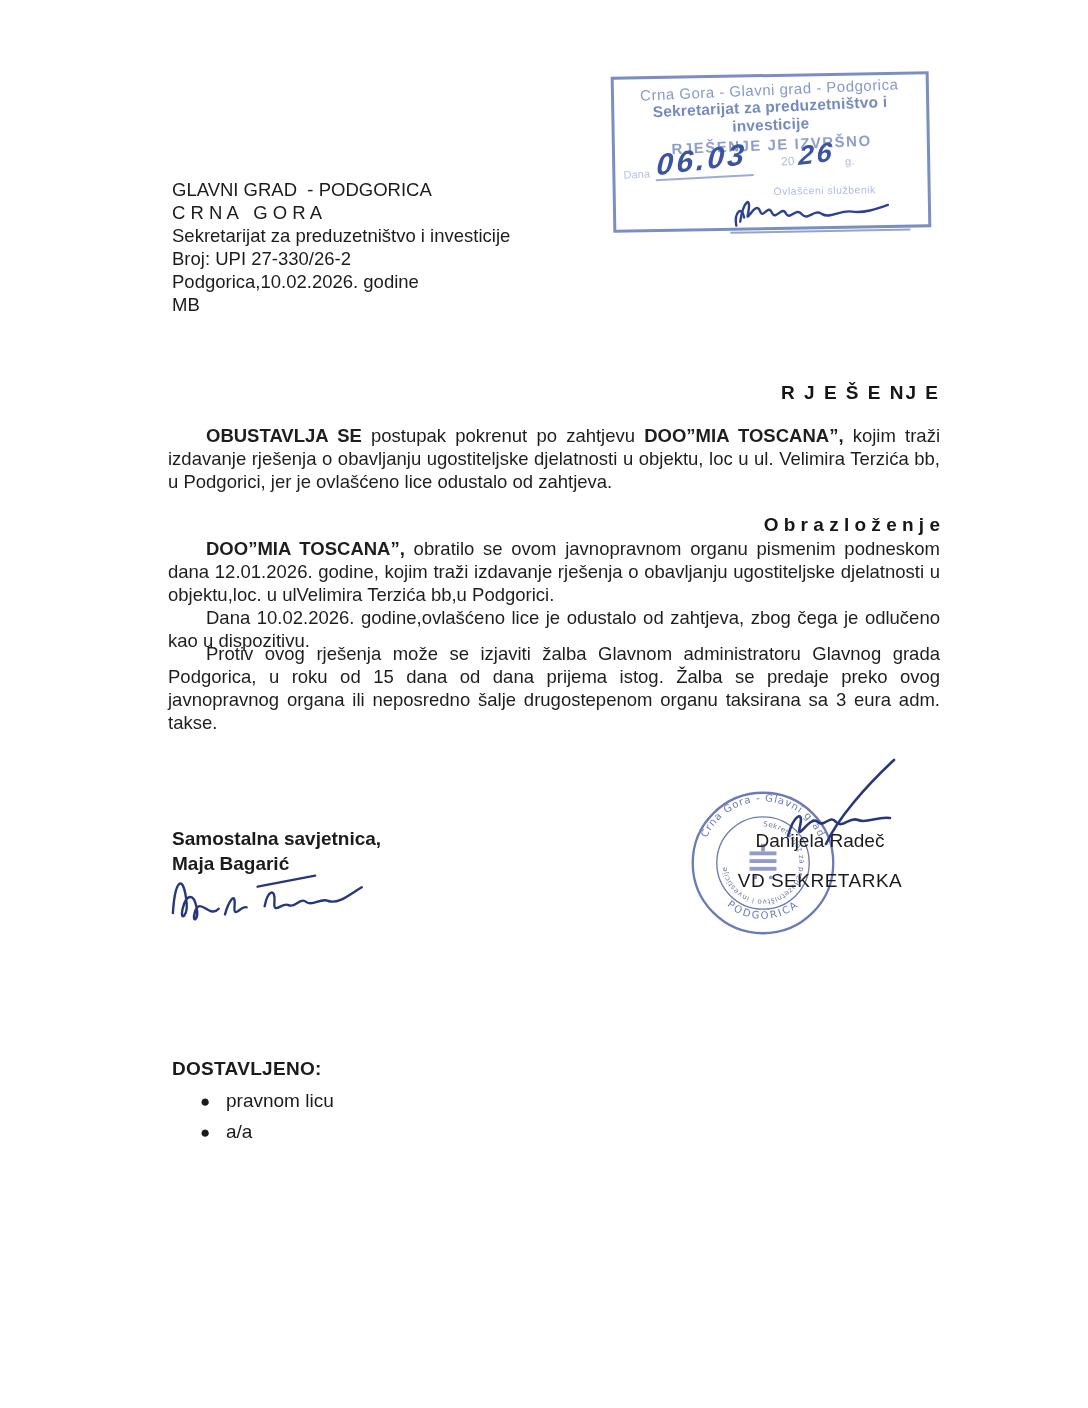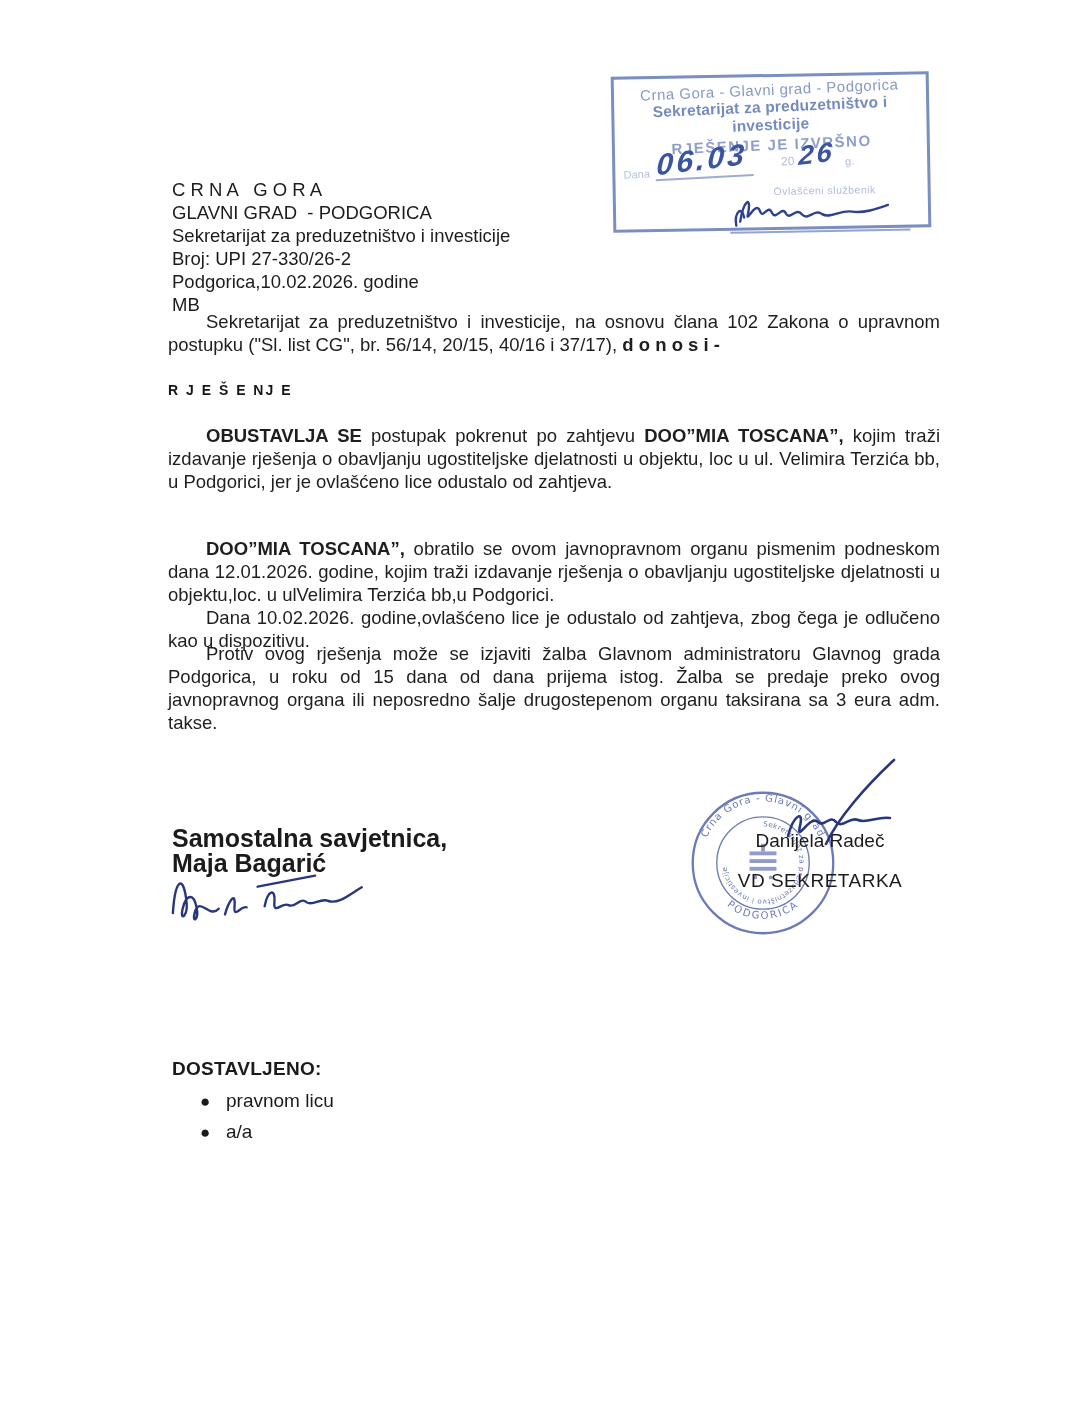--- a/index.html
+++ b/index.html
@@ -16,21 +16,21 @@
   .hdr{position:absolute;left:172px;top:178px;font-size:18.5px;line-height:23px;color:#1c1c1c;}
   .hdr div{white-space:pre;}
   .para{
     position:absolute;left:168px;width:772px;
     font-size:18.5px;line-height:23px;
     text-align:justify;text-indent:38px;color:#1e1e1e;
     margin:0;
   }
   .center-title{
     position:absolute;left:168px;width:772px;
-    font-size:14px;font-weight:bold;text-align:left;color:#161616;
+    font-size:19px;font-weight:bold;text-align:right;color:#161616;
   }
   b{font-weight:bold;}
   
   .stamp{
     position:absolute;left:612px;top:74px;width:318px;height:156px;
     border:3px solid rgba(77,104,171,.75);
     transform:rotate(-1deg);
     box-sizing:border-box;
     color:#5d76b6;
   }
@@ -52,21 +52,21 @@
   .stamp-date .hand{font-size:30px;}
   .stamp-year{position:absolute;left:158px;top:12px;font-size:12px;opacity:.5;}
   .stamp-year-hand{position:absolute;left:176px;top:-2px;font-size:27px;}
   .stamp-year-suffix{position:absolute;left:222px;top:16px;font-size:11px;opacity:.5;}
   .stamp-officer{
     position:absolute;right:8px;top:108px;width:190px;text-align:center;
   }
   .stamp-officer-label{font-size:10.5px;opacity:.5;letter-spacing:.5px;}
   .stamp-sig{display:block;margin-top:-8px;border-bottom:2px solid rgba(77,104,171,.6);}
   
-  .sig-left{position:absolute;left:172px;top:826px;font-size:25px;font-weight:bold;line-height:25px;color:#1b1b1b;}
+  .sig-left{position:absolute;left:172px;top:826px;font-size:19px;font-weight:bold;line-height:25px;color:#1b1b1b;}
   .sig-left-svg{position:absolute;left:166px;top:858px;}
   .seal-svg{position:absolute;left:686px;top:786px;opacity:.88;}
   .sig-right-svg{position:absolute;left:732px;top:756px;z-index:3;}
   .sig-right{position:absolute;left:710px;top:830px;width:220px;text-align:center;font-size:19px;font-weight:normal;color:#1b1b1b;z-index:2;}
   .sig-right .role{margin-top:18px;letter-spacing:.5px;}
   
   .delivery{position:absolute;left:172px;top:1042px;font-size:19px;color:#1b1b1b;}
   .delivery .title{font-weight:bold;letter-spacing:.3px;margin-top:16px;}
   .delivery ul{list-style:none;margin:8px 0 0 0;padding:0;}
   .delivery li{margin:4px 15px 4px 28px;line-height:26px;}
@@ -95,34 +95,34 @@
       <svg class="stamp-sig" width="180" height="42" viewBox="0 0 180 42">
         <g fill="none" stroke="#2e4190" stroke-width="2.4" stroke-linecap="round">
           <path d="M10,32 C14,10 22,6 18,24 C15,36 26,10 30,22 C33,31 38,14 42,24 C46,32 52,16 56,25 C60,32 66,18 72,26 C78,33 84,20 92,26 C100,31 110,22 122,24 C134,26 146,22 158,18"></path>
           <path d="M6,36 C4,22 12,16 14,28"></path>
         </g>
       </svg>
     </div>
   </div>
 
   <div class="hdr">
+    <div>GLAVNI GRAD  - PODGORICA</div>
     <div>C R N A   G O R A</div>
-    <div>GLAVNI GRAD  - PODGORICA</div>
     <div>Sekretarijat za preduzetništvo i investicije</div>
     <div>Broj: UPI 27-330/26-2</div>
     <div>Podgorica,10.02.2026. godine</div>
     <div>MB</div>
   </div>
 
-  <p class="para" style="top:310px;"><span>Sekretarijat za preduzetništvo i investicije, na osnovu člana 102 Zakona o upravnom postupku ("Sl. list CG", br. 56/14, 20/15, 40/16 i 37/17), </span><b>d o n o s i -</b></p>
 
   <div class="center-title" style="top:382px;letter-spacing:2px;">R J E Š E NJ E</div>
 
   <p class="para" style="top:424px;"><b>OBUSTAVLJA SE</b><span> postupak pokrenut po zahtjevu </span><b>DOO”MIA TOSCANA”,</b><span> kojim traži izdavanje rješenja o obavljanju ugostiteljske djelatnosti u objektu, loc u ul. Velimira Terzića bb, u Podgorici, jer je ovlašćeno lice odustalo od zahtjeva.</span></p>
 
+  <div class="center-title" style="top:514px;">O b r a z l o ž e n j e</div>
 
   <p class="para" style="top:537px;"><b>DOO”MIA TOSCANA”,</b><span> obratilo se ovom javnopravnom organu pismenim podneskom dana 12.01.2026. godine, kojim traži izdavanje rješenja o obavljanju ugostiteljske djelatnosti u objektu,loc. u ulVelimira Terzića bb,u Podgorici.</span></p>
 
   <p class="para" style="top:606px;">Dana 10.02.2026. godine,ovlašćeno lice je odustalo od zahtjeva, zbog čega je odlučeno kao u dispozitivu.</p>
 
   <p class="para" style="top:632px;margin-top:10px;">Protiv ovog rješenja može se izjaviti žalba Glavnom administratoru Glavnog grada Podgorica, u roku od 15 dana od dana prijema istog. Žalba se predaje preko ovog javnopravnog organa ili neposredno šalje drugostepenom organu taksirana sa 3 eura adm. takse.</p>
 
   <div class="sig-left">
     <div>Samostalna savjetnica,</div>
     <div>Maja Bagarić</div>

